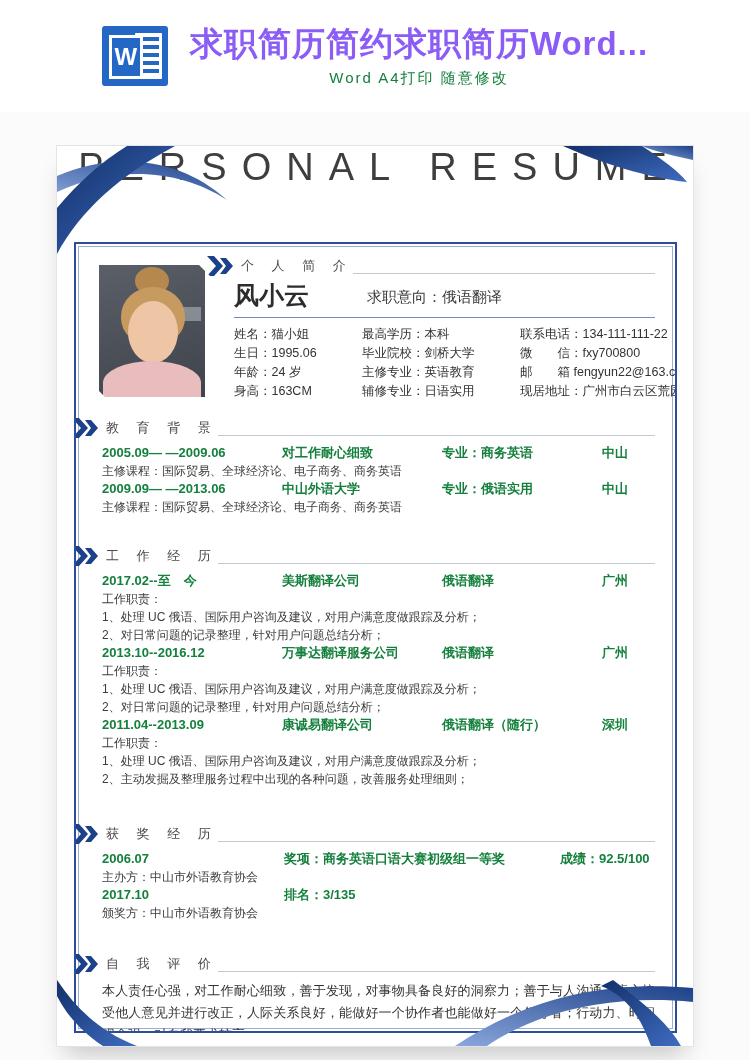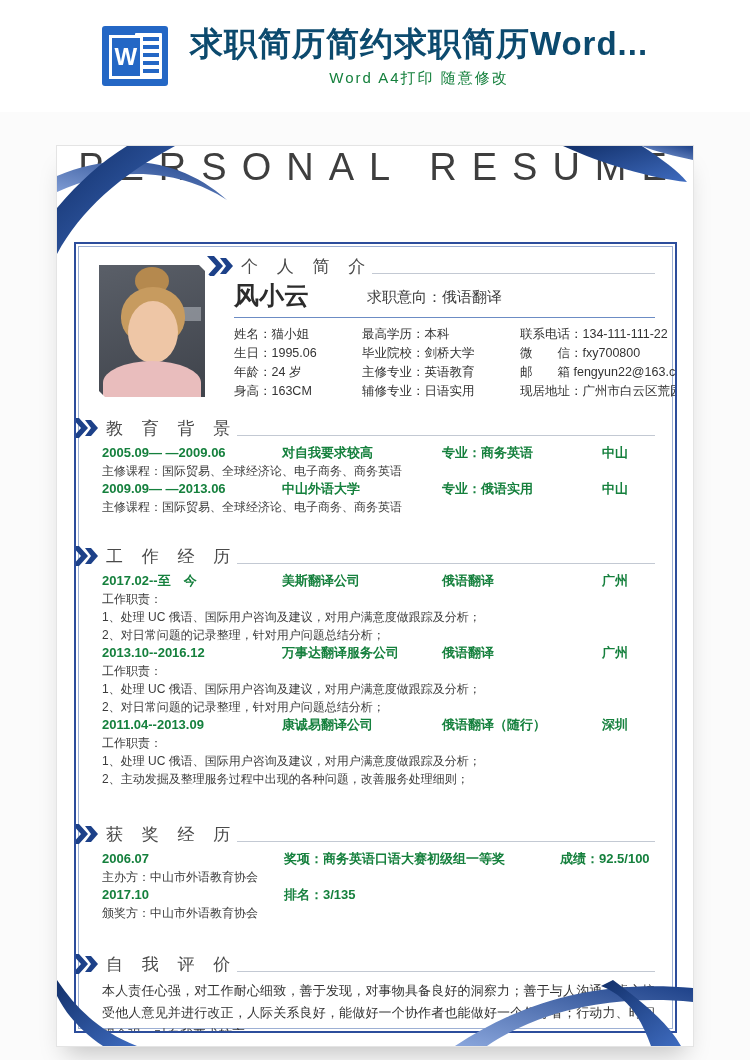--- a/index.html
+++ b/index.html
@@ -7,40 +7,40 @@
               font-family:"Liberation Sans","DejaVu Sans",sans-serif; }
 
   
   .topbar { height:112px; background:#fff; display:flex; align-items:center; justify-content:center; gap:22px; }
   .word-icon { width:66px; height:60px; background:#2467c5; border-radius:3px; position:relative; flex:0 0 auto; }
   .wi-page { position:absolute; right:6px; top:7px; width:27px; height:46px; background:#fff; border-radius:1px; padding:4px 3px 0; }
   .wi-page i { display:block; height:4px; background:#2467c5; margin-bottom:4px; }
   .wi-front { position:absolute; left:7px; top:9px; width:34px; height:44px; border:3px solid #fff; background:#2467c5;
               display:flex; align-items:center; justify-content:center; color:#fff; font-weight:bold; font-size:24px; }
   .titles { display:flex; flex-direction:column; align-items:center; }
-  .pv-title { font-size:33px; font-weight:bold; color:#0c4a6e; letter-spacing:1px; line-height:1.2; }
+  .pv-title { font-size:33px; font-weight:bold; color:#8b5cf6; letter-spacing:1px; line-height:1.2; }
   .pv-sub { font-size:15px; color:#15803d; letter-spacing:2px; margin-top:5px; }
 
   
   .paper { position:relative; width:636px; height:900px; margin:0 auto; background:#fff;
            box-shadow:0 0 0 1px #e4e4e4, 0 16px 24px -8px rgba(0,0,0,.22); }
   .ribbons { position:absolute; inset:0; width:100%; height:100%; z-index:3; pointer-events:none; }
   .banner { position:relative; z-index:2; margin-top:34px; text-align:center; font-size:38px; color:#3e3e3e;
             letter-spacing:15px; text-indent:10px; font-weight:500; }
 
   .frame { position:absolute; left:17px; right:16px; top:96px; bottom:13px; border:2px solid #2c4d9c; z-index:1; }
   .frame::before { content:''; position:absolute; inset:2px; border:1px solid #9db0d4; pointer-events:none; }
   .frame-content { position:relative; z-index:2; height:100%; padding:10px 20px 0 26px; overflow:hidden; }
 
   
   .sec-head { display:flex; align-items:center; height:20px; margin-bottom:6px; }
   .sec-head.flush { margin-left:-30px; }
   .chev { width:26px; height:20px; flex:0 0 auto; margin-right:8px; }
   .chev svg { display:block; width:26px; height:20px; fill:#1d4189; }
-  .sec-title { font-size:17px; color:#4a4a4a; letter-spacing:7px; white-space:nowrap; }
+  .sec-title { font-size:13px; color:#4a4a4a; letter-spacing:7px; white-space:nowrap; }
   .sec-rule { flex:1; align-self:flex-end; margin-bottom:2px; border-bottom:1px solid #c3c9d3; height:0; }
 
   
   .sec-profile { position:relative; min-height:150px; margin-top:2px; }
   .photo { position:absolute; left:-8px; top:4px; width:116px; height:142px; background:#fff; padding:5px;
            clip-path:polygon(0 0, calc(100% - 16px) 0, 100% 16px, 100% 100%, 16px 100%, 0 calc(100% - 16px));
            filter:drop-shadow(2px 3px 3px rgba(0,0,0,.3)); }
   .photo-img { position:relative; width:100%; height:100%; background:linear-gradient(160deg,#5a5f68,#3f434b); overflow:hidden; }
   .ph-hair { position:absolute; left:22px; top:22px; width:64px; height:58px; border-radius:50% 50% 46% 46%; background:#c79b5f; }
   .ph-bun  { position:absolute; left:36px; top:2px;  width:34px; height:28px; border-radius:50%; background:#b5894e; }
@@ -170,21 +170,21 @@
             <svg viewBox="0 0 26 20">
                 <path d="M0 0h7l9 10-9 10H0l9-10z"></path>
                 <path d="M13 2h6l7 8-7 8h-6l6-8z"></path>
               </svg>
           </span>
           <span class="sec-title">教 育 背 景</span>
           <span class="sec-rule"></span>
         </div>
         <div class="row4">
           <span class="c1 b">2005.09— —2009.06</span>
-          <span class="c2 b">对自我要求较高</span>
+          <span class="c2 b">对工作耐心细致</span>
           <span class="c3 b">专业：商务英语</span>
           <span class="c4 b">中山</span>
         </div>
         <div class="plain">主修课程：国际贸易、全球经济论、电子商务、商务英语</div>
         <div class="row4">
           <span class="c1 b">2009.09— —2013.06</span>
           <span class="c2 b">中山外语大学</span>
           <span class="c3 b">专业：俄语实用</span>
           <span class="c4 b">中山</span>
         </div>

